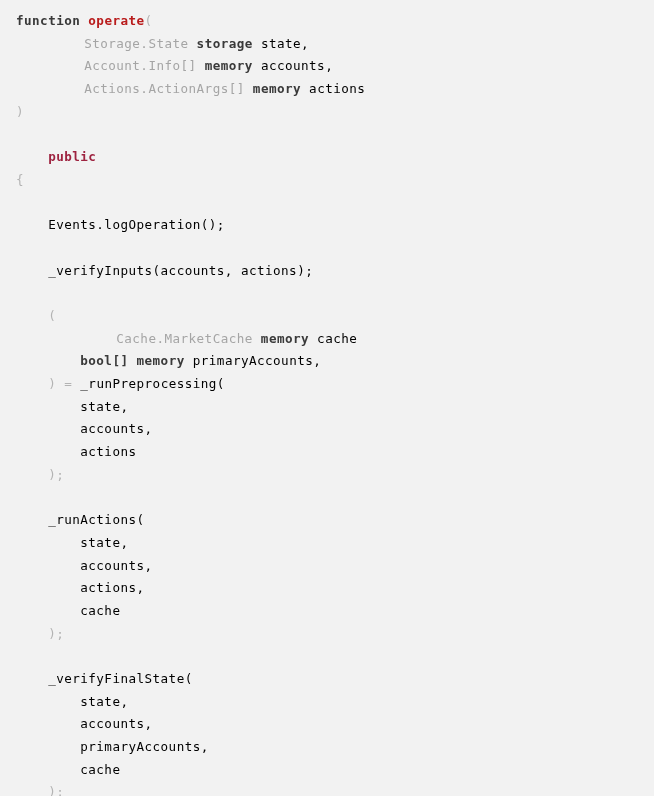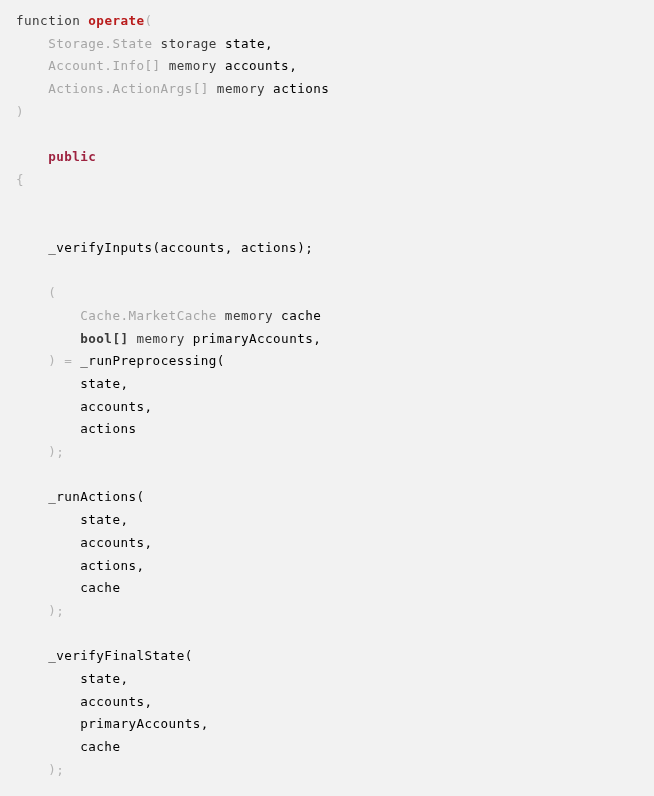--- a/index.html
+++ b/index.html
@@ -28,41 +28,42 @@
     letter-spacing: 0.45px;
     white-space: pre;
     color: #a8a8a8;
   }
   .code-line .tok {
     white-space: pre;
   }
   
   .t-plain    { color: #a8a8a8; font-weight: normal; }
   .t-punct    { color: #b3b3b3; font-weight: normal; }
-  .t-keyword  { color: #3a3a3a; font-weight: normal; }
+  .t-keyword  { color: #3a3a3a; font-weight: bold; }
   .t-type     { color: #3a3a3a; font-weight: bold; }
   .t-modifier { color: #9e2340; font-weight: bold; }
   .t-fnname   { color: #b91c1c; font-weight: bold; }
   .t-ident    { color: #000000; font-weight: normal; }
-  .t-member   { color: #a5a5a5; font-weight: normal; }
+  .t-member   { color: #a5a5a5; font-weight: normal; margin-left: 36px; }
   .blank-line { height: 22.7px; }
 </style>
 </head>
 <body>
 
 <div id="code-block" style="background: rgb(242, 242, 242);">
     <div class="code-line"><span class="tok t-plain"></span><span class="tok t-keyword">function</span><span class="tok t-plain"> </span><span class="tok t-fnname">operate</span><span class="tok t-punct">(</span></div>
     <div class="code-line"><span class="tok t-plain">    </span><span class="tok t-member">Storage.State</span><span class="tok t-plain"> </span><span class="tok t-keyword">storage</span><span class="tok t-plain"> </span><span class="tok t-ident">state,</span></div>
     <div class="code-line"><span class="tok t-plain">    </span><span class="tok t-member">Account.Info[]</span><span class="tok t-plain"> </span><span class="tok t-keyword">memory</span><span class="tok t-plain"> </span><span class="tok t-ident">accounts,</span></div>
     <div class="code-line"><span class="tok t-plain">    </span><span class="tok t-member">Actions.ActionArgs[]</span><span class="tok t-plain"> </span><span class="tok t-keyword">memory</span><span class="tok t-plain"> </span><span class="tok t-ident">actions</span></div>
     <div class="code-line"><span class="tok t-plain"></span><span class="tok t-punct">)</span></div>
     <div class="code-line blank-line">&nbsp;</div>
     <div class="code-line"><span class="tok t-plain">    </span><span class="tok t-modifier">public</span></div>
     <div class="code-line"><span class="tok t-plain"></span><span class="tok t-punct">{</span></div>
     <div class="code-line blank-line">&nbsp;</div>
+    <div class="code-line"><span class="tok t-plain">    </span><span class="tok t-ident">Events.logOperation();</span></div>
     <div class="code-line blank-line">&nbsp;</div>
     <div class="code-line"><span class="tok t-plain">    </span><span class="tok t-ident">_verifyInputs(accounts, actions);</span></div>
     <div class="code-line blank-line">&nbsp;</div>
     <div class="code-line"><span class="tok t-plain">    </span><span class="tok t-punct">(</span></div>
     <div class="code-line"><span class="tok t-plain">        </span><span class="tok t-member">Cache.MarketCache</span><span class="tok t-plain"> </span><span class="tok t-keyword">memory</span><span class="tok t-plain"> </span><span class="tok t-ident">cache</span></div>
     <div class="code-line"><span class="tok t-plain">        </span><span class="tok t-type">bool[]</span><span class="tok t-plain"> </span><span class="tok t-keyword">memory</span><span class="tok t-plain"> </span><span class="tok t-ident">primaryAccounts,</span></div>
     <div class="code-line"><span class="tok t-plain">    </span><span class="tok t-punct">)</span><span class="tok t-plain"> </span><span class="tok t-punct">=</span><span class="tok t-plain"> </span><span class="tok t-ident">_runPreprocessing(</span></div>
     <div class="code-line"><span class="tok t-plain">        </span><span class="tok t-ident">state,</span></div>
     <div class="code-line"><span class="tok t-plain">        </span><span class="tok t-ident">accounts,</span></div>
     <div class="code-line"><span class="tok t-plain">        </span><span class="tok t-ident">actions</span></div>

